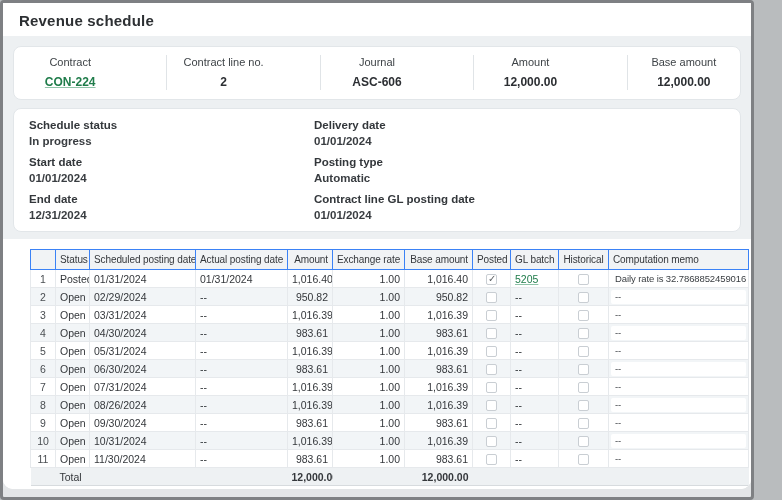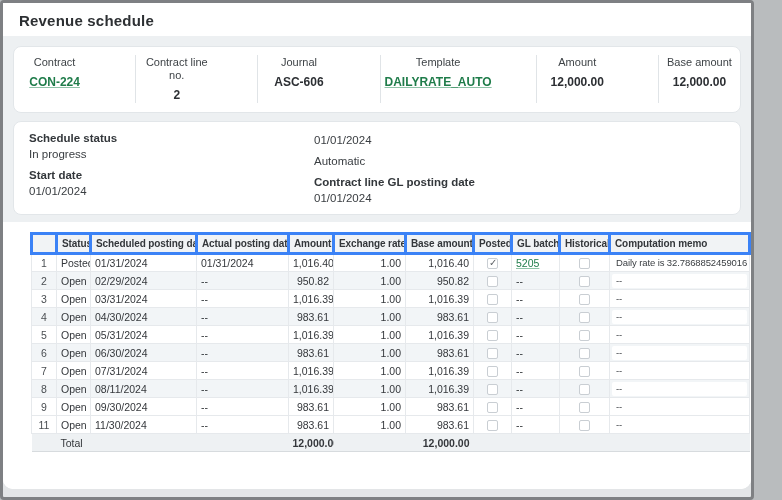--- a/index.html
+++ b/index.html
@@ -33,27 +33,27 @@
   .sum-col { flex: 1; text-align: center; border-left: 1px solid #e0e4e7; padding: 1px 4px; }
   .sum-col:first-child { border-left: none; }
   .sum-label { font-size: 11px; color: #3e4347; line-height: 13px; }
   .sum-value { font-size: 12px; font-weight: 700; color: #2c2f33; margin-top: 6px; line-height: 14px; }
 
   .details-card { margin-top: 8px; padding: 9px 15px 2px; display: flex; gap: 48px; }
   .det-col-left { width: 237px; }
   .det-col-right { flex: 1; }
   .det-group { margin-bottom: 7px; }
   .det-label { font-size: 11.5px; font-weight: 700; color: #33373b; line-height: 14px; }
-  .det-value { font-size: 11.5px; color: #393d41; line-height: 14px; margin-top: 2px; }
+  .det-value { font-size: 11.5px; color: #393d41; line-height: 14px; margin-top: 2px; font-weight: bold; }
 
   .table-wrap { padding: 10px 0 0 27px; flex: 1; background: #ffffff; }
   table { border-collapse: collapse; table-layout: fixed; width: 718px; color: #34373b; }
   th {
-    background: #f1f3f5; border: 3px solid #3b82f6;
-    font-weight: 700; font-size: 10px; height: 20px; padding: 0 4px;
+    background: #f1f3f5; border: 1px solid #3b82f6;
+    font-weight: 400; font-size: 10px; height: 20px; padding: 0 4px;
     white-space: nowrap; overflow: hidden; letter-spacing: -0.1px;
   }
   td {
     border: 1px solid #e6e9ec; font-size: 10.5px; height: 18px; padding: 0 4px;
     white-space: nowrap; overflow: hidden; background: #ffffff;
   }
   tr.alt td { background: #f2f5f7; }
   .c-left { text-align: left; }
   .c-right { text-align: right; }
   .c-center { text-align: center; }
@@ -102,49 +102,51 @@
         </div>
         <div class="sum-col">
           <div class="sum-label">Contract line no.</div>
           <div class="sum-value">2</div>
         </div>
         <div class="sum-col">
           <div class="sum-label">Journal</div>
           <div class="sum-value">ASC-606</div>
         </div>
         <div class="sum-col">
-          <div class="sum-label">Template</div>
-          <div class="sum-value"><a class="glink glink-strong">DAILYRATE_AUTO</a></div>
-        </div>
-        <div class="sum-col">
           <div class="sum-label">Amount</div>
           <div class="sum-value">12,000.00</div>
         </div>
         <div class="sum-col">
           <div class="sum-label">Base amount</div>
           <div class="sum-value">12,000.00</div>
         </div>
       </div>
 
       <div class="card details-card">
         <div class="det-col-left">
           <div class="det-group">
             <div class="det-label">Schedule status</div>
             <div class="det-value">In progress</div>
           </div>
           <div class="det-group">
             <div class="det-label">Start date</div>
             <div class="det-value">01/01/2024</div>
           </div>
+          <div class="det-group">
+            <div class="det-label">End date</div>
+            <div class="det-value">12/31/2024</div>
+          </div>
         </div>
         <div class="det-col-right">
           <div class="det-group">
+            <div class="det-label">Delivery date</div>
             <div class="det-value">01/01/2024</div>
           </div>
           <div class="det-group">
+            <div class="det-label">Posting type</div>
             <div class="det-value">Automatic</div>
           </div>
           <div class="det-group">
             <div class="det-label">Contract line GL posting date</div>
             <div class="det-value">01/01/2024</div>
           </div>
         </div>
       </div>
 
     </div>
@@ -281,40 +283,55 @@
               <td class="c-center"><span class="cb"></span></td>
               <td class="c-left">--</td>
               <td class="c-center"><span class="cb"></span></td>
               <td class="c-left memo-td">
                 <div class="memo-box">--</div>
               </td>
             </tr>
             <tr class="alt">
               <td class="c-num">8</td>
               <td class="c-left">Open</td>
-              <td class="c-left">08/11/2024</td>
+              <td class="c-left">08/26/2024</td>
               <td class="c-left">--</td>
               <td class="c-right">1,016.39</td>
               <td class="c-right">1.00</td>
               <td class="c-right">1,016.39</td>
               <td class="c-center"><span class="cb"></span></td>
               <td class="c-left">--</td>
               <td class="c-center"><span class="cb"></span></td>
               <td class="c-left memo-td">
                 <div class="memo-box">--</div>
               </td>
             </tr>
             <tr class="">
               <td class="c-num">9</td>
               <td class="c-left">Open</td>
               <td class="c-left">09/30/2024</td>
               <td class="c-left">--</td>
               <td class="c-right">983.61</td>
               <td class="c-right">1.00</td>
               <td class="c-right">983.61</td>
+              <td class="c-center"><span class="cb"></span></td>
+              <td class="c-left">--</td>
+              <td class="c-center"><span class="cb"></span></td>
+              <td class="c-left memo-td">
+                <div class="memo-box">--</div>
+              </td>
+            </tr>
+            <tr class="alt">
+              <td class="c-num">10</td>
+              <td class="c-left">Open</td>
+              <td class="c-left">10/31/2024</td>
+              <td class="c-left">--</td>
+              <td class="c-right">1,016.39</td>
+              <td class="c-right">1.00</td>
+              <td class="c-right">1,016.39</td>
               <td class="c-center"><span class="cb"></span></td>
               <td class="c-left">--</td>
               <td class="c-center"><span class="cb"></span></td>
               <td class="c-left memo-td">
                 <div class="memo-box">--</div>
               </td>
             </tr>
             <tr class="">
               <td class="c-num">11</td>
               <td class="c-left">Open</td>

